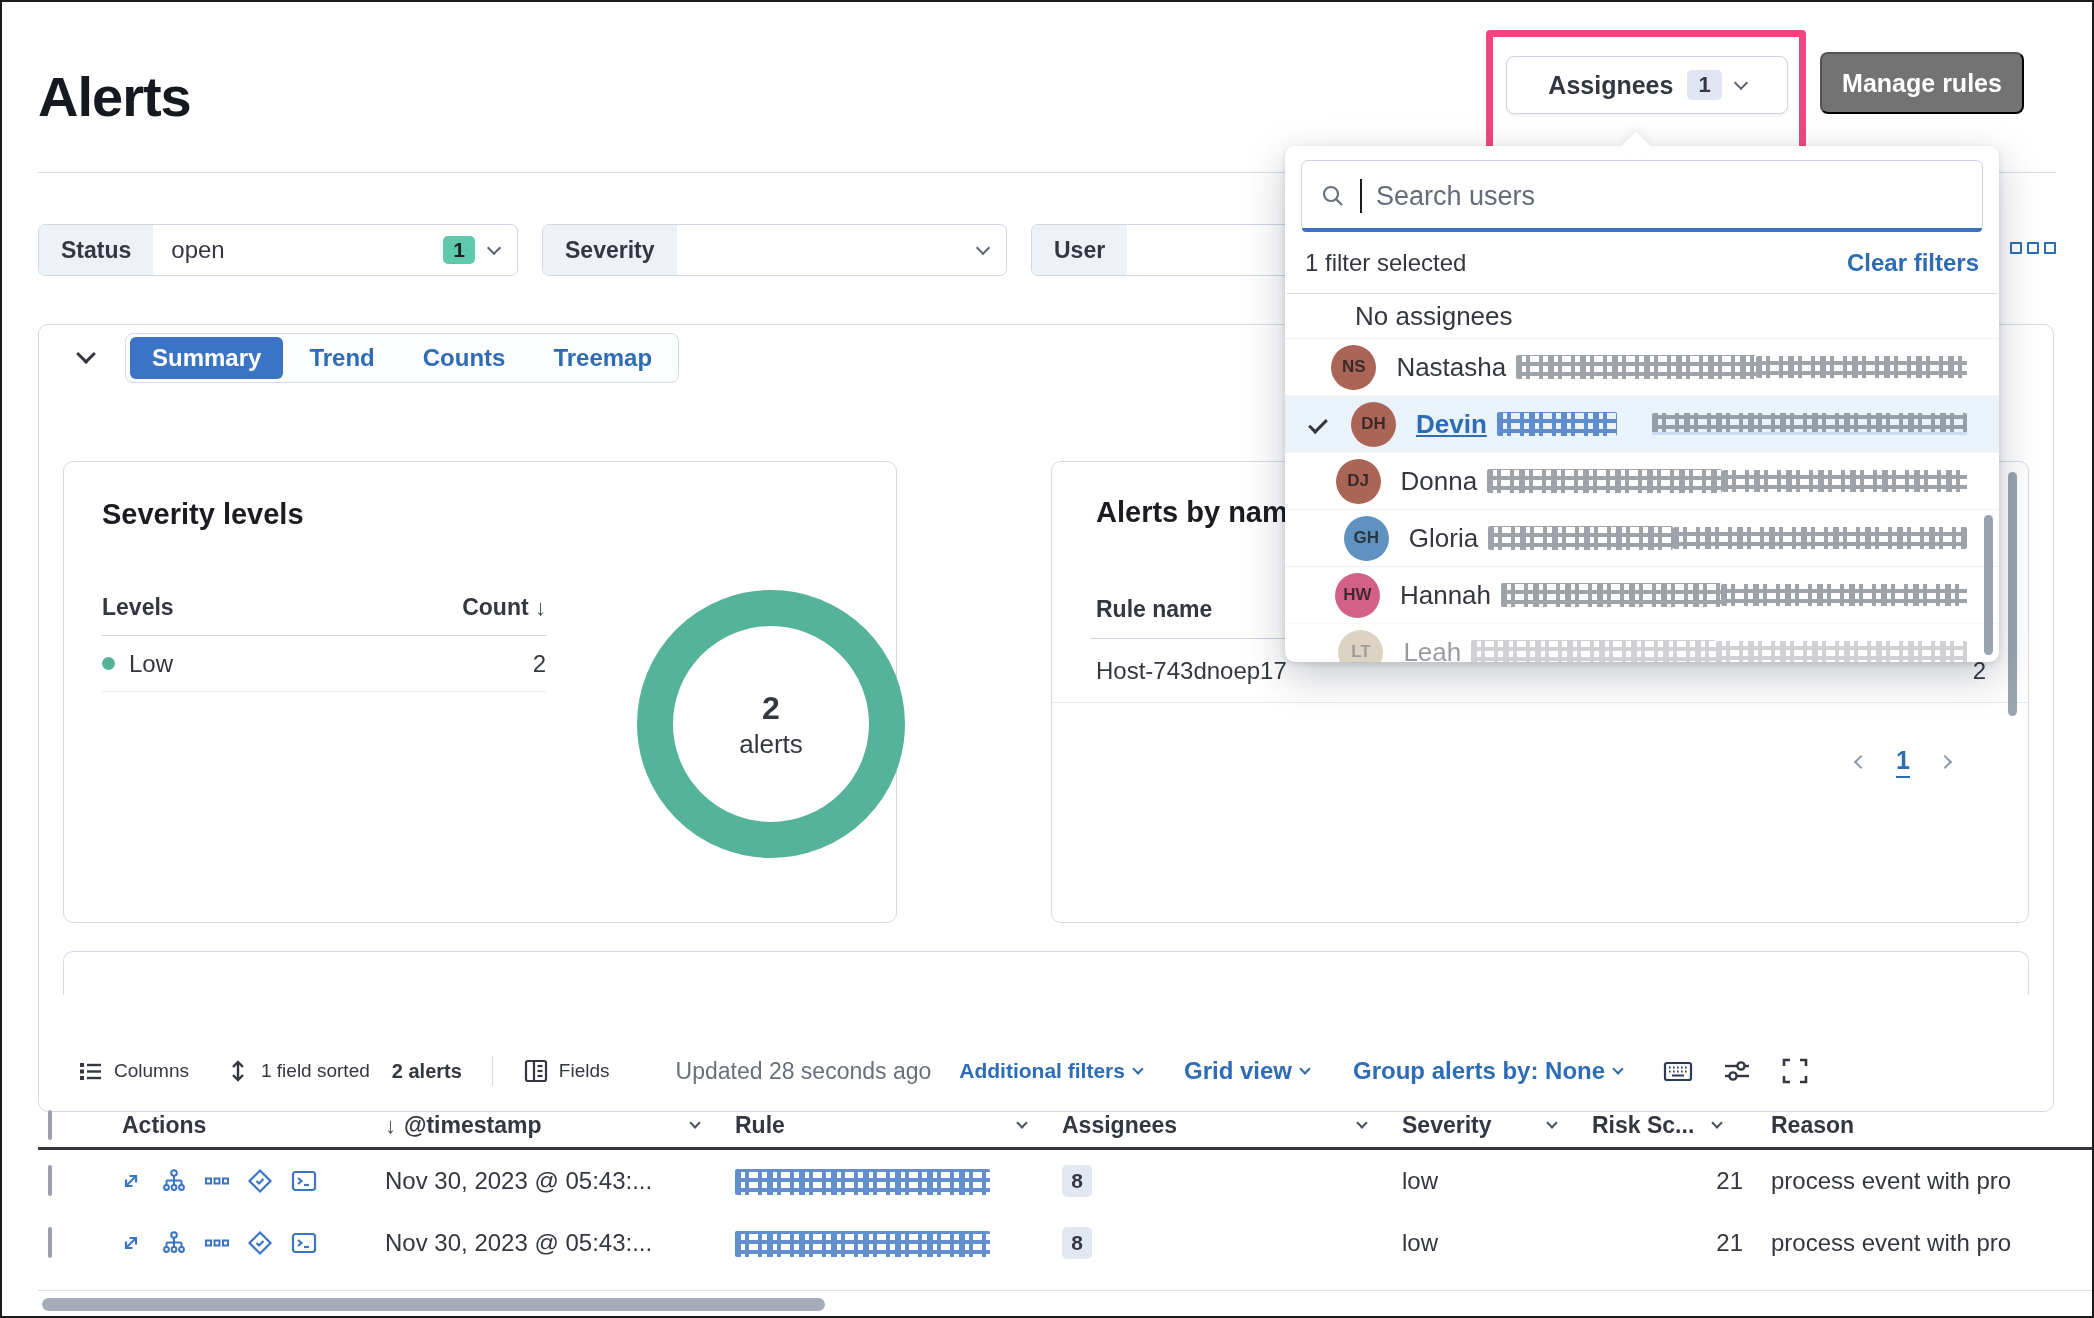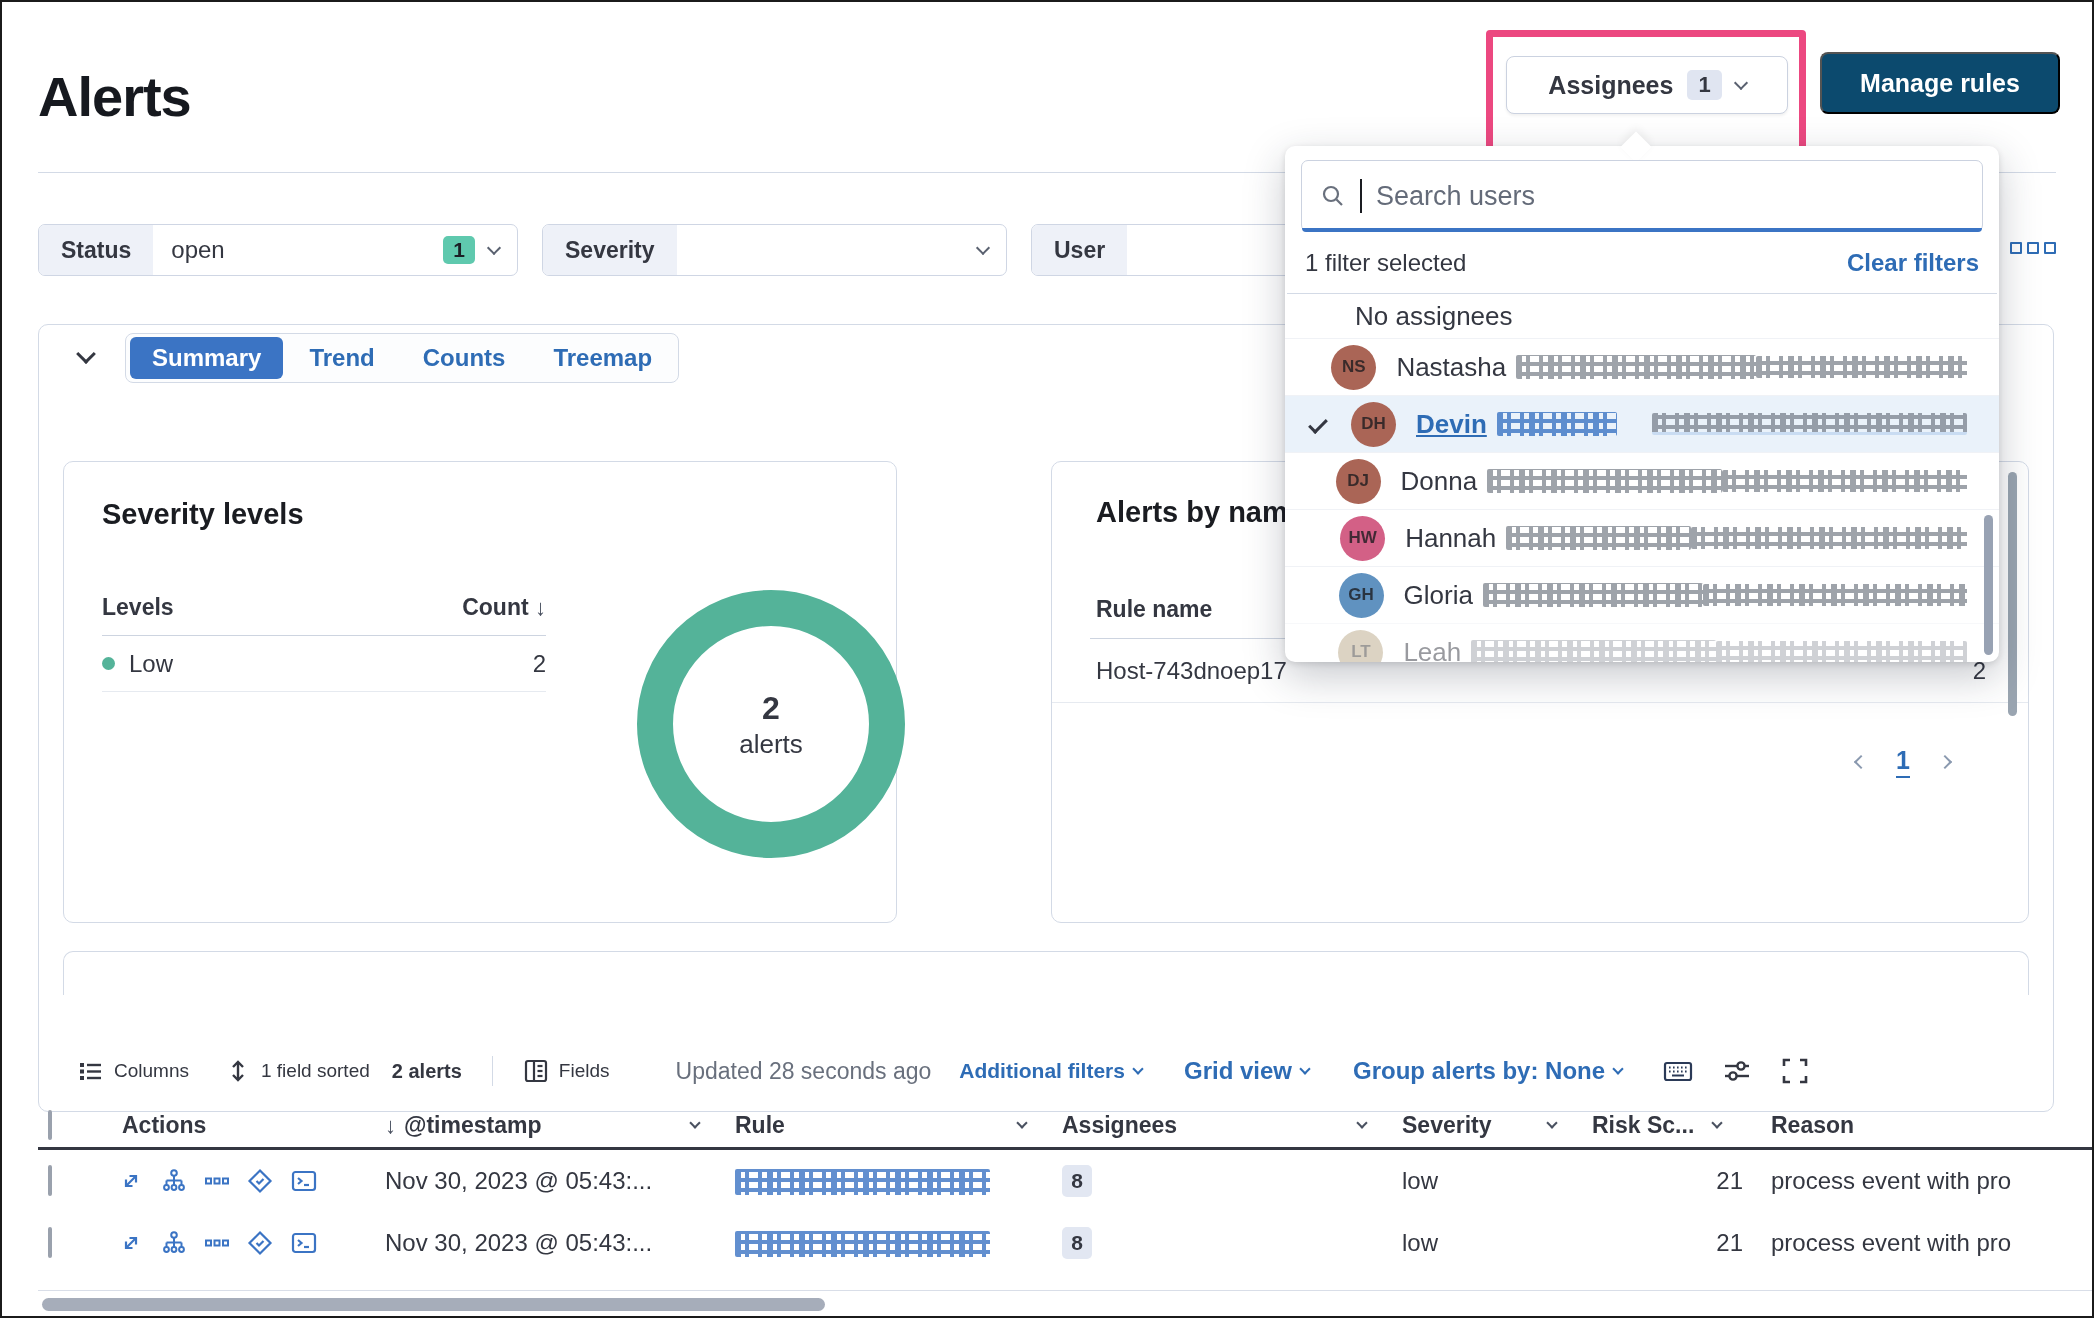--- a/index.html
+++ b/index.html
@@ -20,21 +20,21 @@
   .pix-gray{color:#505866;opacity:.55;}
   .pix-blue{color:#3b74c4;opacity:.8;}
   .divider-v{width:1px;height:30px;background:#d3dae6;}
 
   
   .page-title{position:absolute;left:36px;top:24px;font-size:56px;font-weight:800;color:#16191f;letter-spacing:-1px;}
   .top-divider{position:absolute;left:36px;right:36px;top:170px;height:1px;background:#d3dae6;}
   .annotation-box{position:absolute;left:1484px;top:28px;width:320px;height:132px;border:7px solid #ec4880;border-radius:4px;z-index:9;}
   .assignees-btn{position:absolute;left:1504px;top:54px;width:282px;height:58px;background:#fff;border:1px solid #cbd2e0;border-radius:8px;box-shadow:0 2px 3px rgba(0,0,0,.06);display:flex;align-items:center;justify-content:center;gap:14px;font-size:25px;font-weight:700;color:#343741;z-index:9;}
   .assignees-btn .count-badge{background:#e0e5f1;border-radius:5px;padding:2px 11px;font-size:22px;font-weight:600;}
-  .manage-rules-btn{position:absolute;left:1818px;top:50px;width:240px;height:62px;background:#0c4a6e;border-radius:8px;color:#fff;font-size:25px;font-weight:700;display:flex;align-items:center;justify-content:center;}
+  .manage-rules-btn{position:absolute;left:1818px;top:50px;width:204px;height:62px;background:#737373;border-radius:8px;color:#fff;font-size:25px;font-weight:700;display:flex;align-items:center;justify-content:center;}
 
   
   .filter-bar{position:absolute;left:36px;top:222px;display:flex;gap:24px;}
   .fgroup{height:52px;border:1px solid #cfd6e4;border-radius:7px;background:#fff;display:flex;align-items:center;overflow:hidden;}
   .fgroup .prepend{background:#eef1f8;align-self:stretch;display:flex;align-items:center;padding:0 22px;font-weight:700;font-size:23px;color:#343741;}
   .fgroup .value{margin-left:18px;font-size:24px;color:#343741;}
   .fgroup .teal-badge{margin-left:auto;margin-right:14px;background:#5fc9ae;color:#1c1f26;font-weight:700;font-size:21px;border-radius:5px;padding:2px 10px;}
   .fgroup .chev{margin-right:18px;}
   .more-filters{position:absolute;left:2008px;top:240px;display:flex;gap:5px;}
   .more-filters span{width:12px;height:12px;border:2.5px solid #2e6cb5;border-radius:1px;}
@@ -495,42 +495,42 @@
             <span class="uname">
               <span>Donna</span>
               <span class="pix pix-gray pix-name"></span>
             </span>
             <span class="pix pix-gray pix-email"></span>
           </div>
           <div class="user-row">
             <span class="checkslot">
               <span class="checkmark"></span>
             </span>
+            <span class="avatar" style="background-color: rgb(96, 146, 192);">GH</span>
+            <span class="uname">
+              <span>Gloria</span>
+              <span class="pix pix-gray pix-name"></span>
+            </span>
+            <span class="pix pix-gray pix-email"></span>
+          </div>
+          <div class="user-row">
+            <span class="checkslot">
+              <span class="checkmark"></span>
+            </span>
             <span class="avatar" style="background-color: rgb(211, 96, 134);">HW</span>
             <span class="uname">
               <span>Hannah</span>
               <span class="pix pix-gray pix-name"></span>
             </span>
             <span class="pix pix-gray pix-email"></span>
           </div>
           <div class="user-row">
             <span class="checkslot">
               <span class="checkmark"></span>
             </span>
-            <span class="avatar" style="background-color: rgb(96, 146, 192);">GH</span>
-            <span class="uname">
-              <span>Gloria</span>
-              <span class="pix pix-gray pix-name"></span>
-            </span>
-            <span class="pix pix-gray pix-email"></span>
-          </div>
-          <div class="user-row">
-            <span class="checkslot">
-              <span class="checkmark"></span>
-            </span>
             <span class="avatar" style="background-color: rgb(185, 168, 136);">LT</span>
             <span class="uname">
               <span>Leah</span>
               <span class="pix pix-gray pix-name"></span>
             </span>
             <span class="pix pix-gray pix-email"></span>
           </div>
         </div>
       <div class="list-scrollbar"></div>
     </div>

